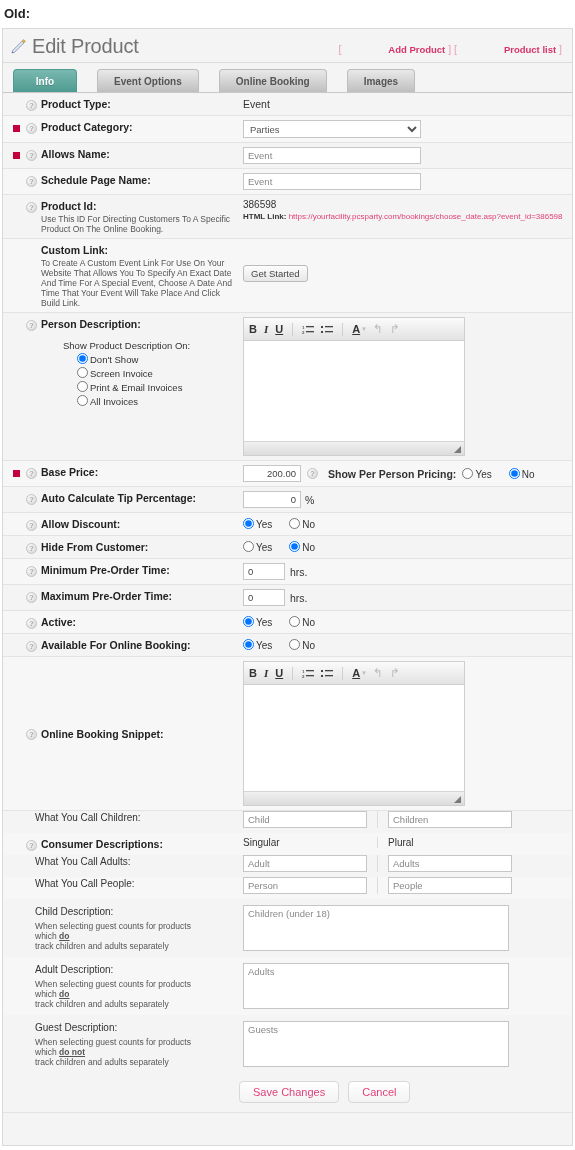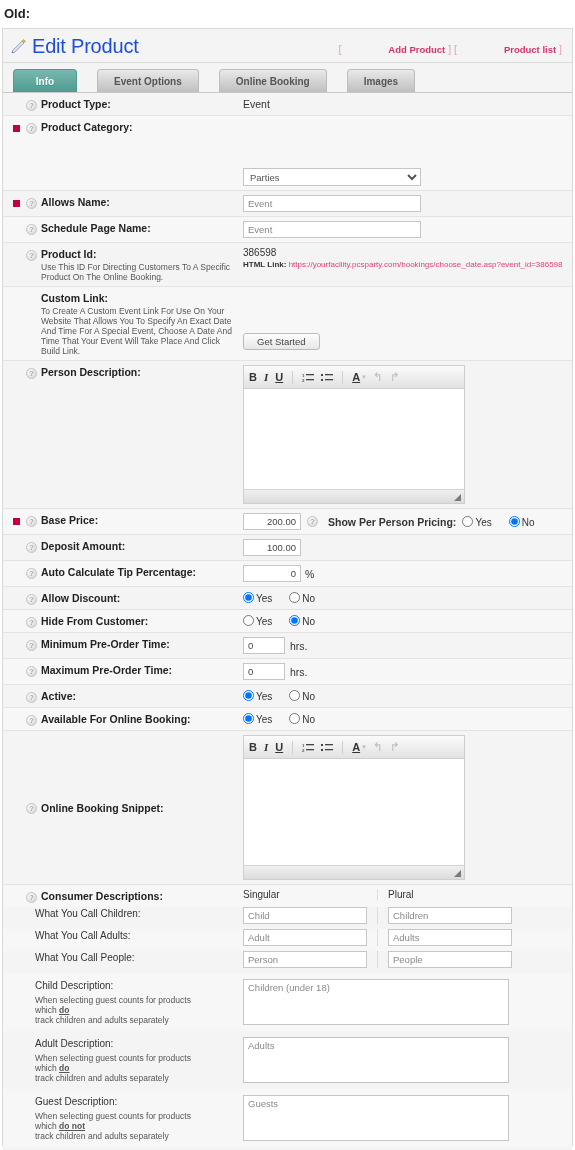--- a/index.html
+++ b/index.html
@@ -24,21 +24,21 @@
   }
   
   .pg-head {
     display:flex; align-items:flex-end; justify-content:space-between;
     padding:6px 10px 4px 8px;
     border-bottom:1px solid #dcdcdc;
     background:#f4f4f4;
   }
   .pg-title { display:flex; align-items:center; gap:5px; }
   .pg-title .t {
-    font-size:20px; color:#1d4ed8; font-weight:normal; letter-spacing:-0.2px;
+    font-size:20px; color:#737373; font-weight:normal; letter-spacing:-0.2px;
   }
   .ico-edit { width:16px; height:16px; display:block; }
   .head-links { font-size:10.5px; color:#e46a8b; white-space:nowrap; padding-bottom:3px;}
   .head-links a { color:#d6336c; text-decoration:none; font-weight:bold; font-size:9.5px;margin-left:44px;}
   .head-links .br { color:#e8a0b6; font-weight:normal; }
   
   .tabbar {
     display:flex; align-items:flex-end; padding:6px 0 0 10px;
     border-bottom:1px solid #c8c8c8; background:#f4f4f4; height:30px;
   }
@@ -92,27 +92,25 @@
     border:1px solid #c6c6c6; background:#fff; height:17px;
     font-family:"Liberation Sans", sans-serif; font-size:9.5px; color:#888;
     padding:1px 4px; outline:none;
   }
   input.w-med { width:178px; }
   input.num { width:58px; text-align:right; color:#444; }
   select.sel {
     width:178px; height:18px; font-size:9.5px; color:#555;
     border:1px solid #c6c6c6; background:#fff; padding:1px 2px;
     font-family:"Liberation Sans", sans-serif;
-    margin-top:48px;
   }
   .btn-grey {
     font-size:9.5px; color:#444; background:linear-gradient(#fdfdfd,#e7e7e7);
-    border:1px solid #bbb; border-radius:3px; padding:2px 13px; cursor:pointer;
+    border:1px solid #bbb; border-radius:3px; padding:2px 7px; cursor:pointer;
     font-family:"Liberation Sans", sans-serif;
-    margin-top:20px;
   }
   .idval { font-size:10px; color:#333; line-height:12px;}
   .htmllink { font-size:8px; line-height:11px; color:#333; font-weight:bold; }
   .htmllink a { color:#e0417a; font-weight:normal; text-decoration:none; word-break:break-all;}
   .radgrp { font-size:10px; color:#333; display:flex; align-items:center; gap:3px; padding-top:1px;}
   .radgrp span { margin-right:7px; }
   input[type=radio], input[type=checkbox]{
     width:11px;height:11px;margin:0 2px 0 0;vertical-align:-1px;
   }
   .note-ital { font-style:italic; color:#555; font-size:9.5px; }
@@ -281,20 +279,35 @@
         <button class="btn-grey">Get Started</button>
       </div>
     </div>
 
     <div class="row">
       <div class="lbl-col">
         <span class="req blank"></span>
         <span class="qicon"></span>
         <span style="display:block;">
           <span class="lbl">Person Description:</span>
+          <div class="radlist">
+            <div class="hd">Show Product Description On:</div>
+            <div class="it">
+              <input type="radio" name="showdesc" checked="" style=""><span>Don't Show</span>
+            </div>
+            <div class="it">
+              <input type="radio" name="showdesc" style=""><span>Screen Invoice</span>
+            </div>
+            <div class="it">
+              <input type="radio" name="showdesc" style=""><span>Print &amp; Email Invoices</span>
+            </div>
+            <div class="it">
+              <input type="radio" name="showdesc" style=""><span>All Invoices</span>
+            </div>
+          </div>
         </span>
       </div>
       <div class="val-col">
         <div class="editor">
           <div class="ed-tb">
             <span class="tbi">B</span>
             <span class="tbi i">I</span>
             <span class="tbi u">U</span>
             <span class="sep"></span>
             <span class="tbi">
@@ -335,30 +348,20 @@
         <input class="txt num" value="200.00" style="">
         <span class="qicon" style="margin-top:0;"></span>
         <span class="plain" style="font-weight:bold;">Show Per Person Pricing:</span>
         <span class="radgrp">
           <span><input type="radio" name="pp" style=""><span>Yes</span></span>
           <span><input type="radio" name="pp" checked="" style=""><span>No</span></span>
         </span>
       </div>
     </div>
 
-    <div class="row">
-      <div class="lbl-col">
-        <span class="req blank"></span>
-        <span class="qicon"></span>
-        <span class="lbl">Deposit Amount:</span>
-      </div>
-      <div class="val-col">
-        <input class="txt num" value="100.00" style="">
-      </div>
-    </div>
 
     <div class="row">
       <div class="lbl-col">
         <span class="req blank"></span>
         <span class="qicon"></span>
         <span class="lbl">Auto Calculate Tip Percentage:</span>
       </div>
       <div class="val-col" style="display:flex;align-items:center;gap:4px;">
         <input class="txt num" value="0" style="">
         <span class="plain">%</span>
@@ -480,42 +483,42 @@
             <span class="tbi dim" style="margin-left:-5px;font-size:7px;">▾</span>
             <span class="tbi dim">↰</span>
             <span class="tbi dim">↱</span>
           </div>
           <div class="ed-body tall"></div>
           <div class="ed-foot"></div>
         </div>
       </div>
     </div>
 
-    <div class="row" style="border-bottom:none;padding-bottom:2px;">
-      <div class="lbl-col">
-        <span class="req blank"></span>
-        <span class="qicon"></span>
-        <span class="lbl">Consumer Descriptions:</span>
-      </div>
-      <div class="val-col">
-        <div class="cd-head">
-          <div class="cd-col1">Singular</div>
-          <div class="cd-col2">Plural</div>
-        </div>
-      </div>
-    </div>
-
     <div class="row" style="border-bottom:none;padding-top:0;padding-bottom:1px;">
       <div class="lbl-col" style="padding-left:24px;">
         <span class="dl-label">What You Call Children:</span>
       </div>
       <div class="val-col cd-line">
         <input class="txt" style="width: 124px;" value="Child">
         <span class="gap"></span>
         <span class="pl"><input class="txt" style="width: 124px;" value="Children"></span>
+      </div>
+    </div>
+
+    <div class="row" style="border-bottom:none;padding-bottom:2px;">
+      <div class="lbl-col">
+        <span class="req blank"></span>
+        <span class="qicon"></span>
+        <span class="lbl">Consumer Descriptions:</span>
+      </div>
+      <div class="val-col">
+        <div class="cd-head">
+          <div class="cd-col1">Singular</div>
+          <div class="cd-col2">Plural</div>
+        </div>
       </div>
     </div>
 
     <div class="row" style="border-bottom:none;padding-top:0;padding-bottom:1px;">
       <div class="lbl-col" style="padding-left:24px;">
         <span class="dl-label">What You Call Adults:</span>
       </div>
       <div class="val-col cd-line">
         <input class="txt" style="width: 124px;" value="Adult">
         <span class="gap"></span>

